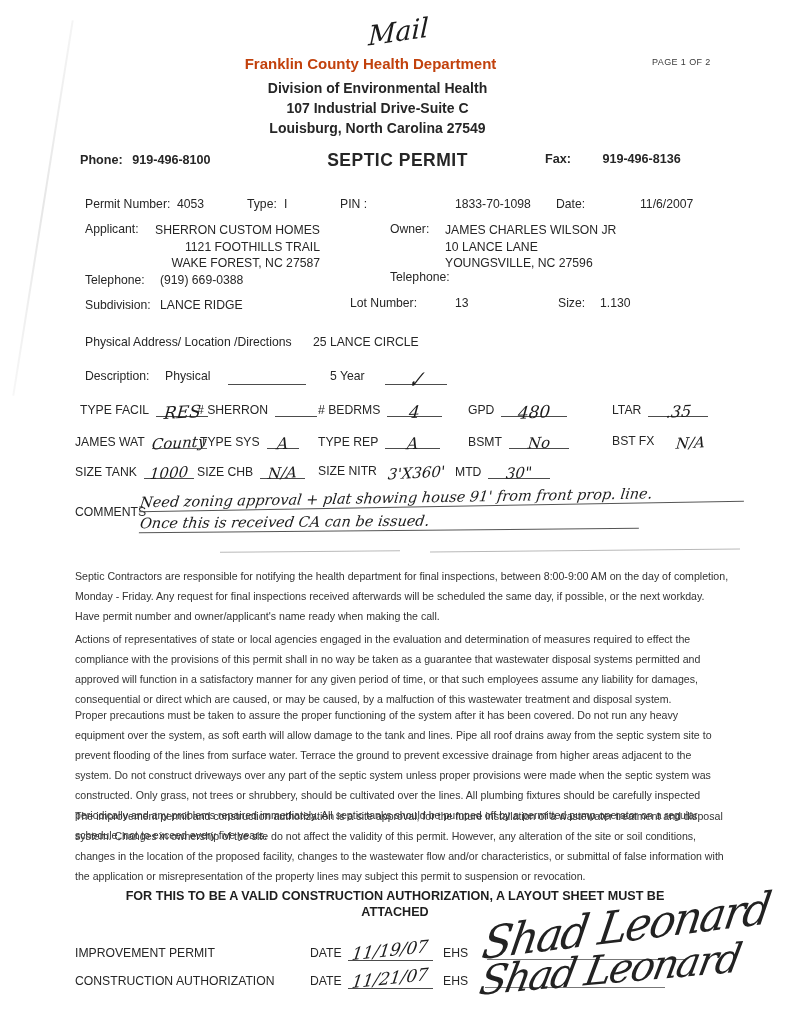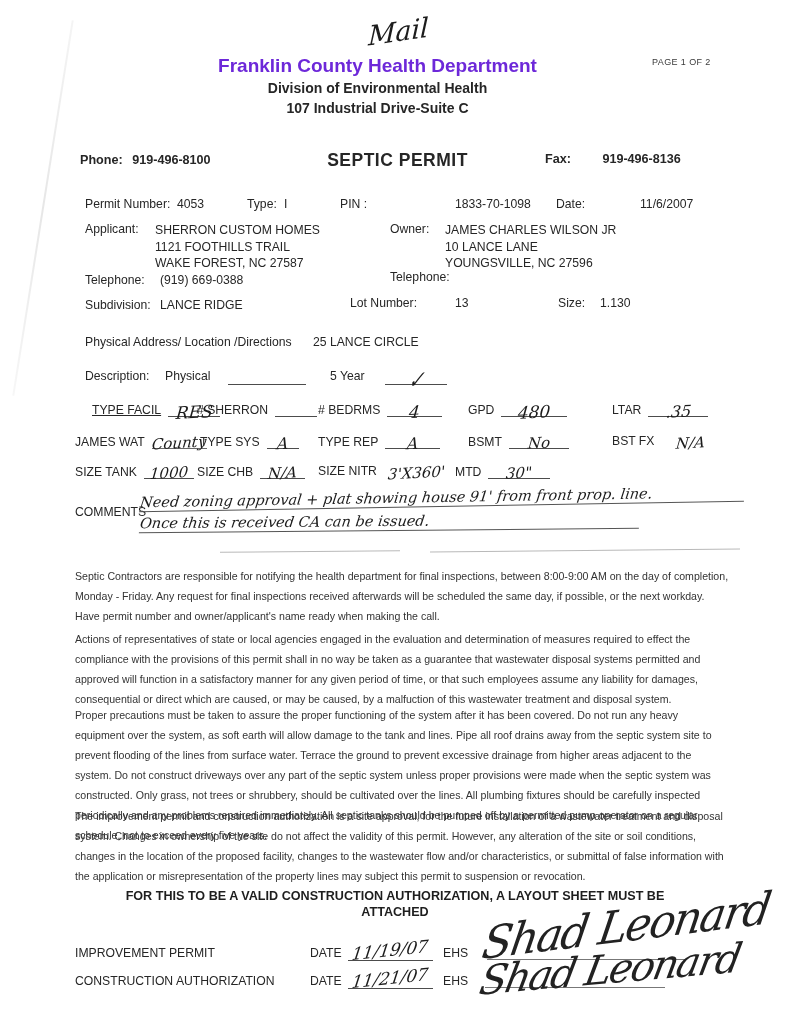--- a/index.html
+++ b/index.html
@@ -40,23 +40,24 @@
 <body>
 
 <div class="page">
 
   <div class="scan-artifact"></div>
 
   <div class="abs hw" style="left:368px;top:16px;font-size:27px;transform:rotate(-8deg) skewX(-10deg);">Mail</div>
 
   <div class="abs" style="left:652px;top:57px;font-size:9px;color:#3a3a3a;letter-spacing:.4px;">PAGE 1 OF 2</div>
 
-  <div class="abs ctr b" style="left:95px;top:55px;width:565px;font-size:19px;color:#6d28d9;">Franklin County Health Department</div>
+  <div class="abs ctr b" style="left:88px;top:55px;width:565px;font-size:15px;color:#c2410c;">Franklin County Health Department</div>
   <div class="abs ctr b" style="left:95px;top:80px;width:565px;font-size:14px;">Division of Environmental Health</div>
   <div class="abs ctr b" style="left:95px;top:100px;width:565px;font-size:14px;">107 Industrial Drive-Suite C</div>
+  <div class="abs ctr b" style="left:95px;top:120px;width:565px;font-size:14px;">Louisburg, North Carolina 27549</div>
 
   <div class="abs b fs13" style="left:80px;top:153px;">
     <span>Phone:</span>
     <span style="margin-left:6px;">919-496-8100</span>
   </div>
   <div class="abs b ctr" style="left:280px;top:150px;width:235px;font-size:17.5px;letter-spacing:.5px;">SEPTIC PERMIT</div>
   <div class="abs b fs13" style="left:545px;top:152px;">
     <span>Fax:</span>
     <span style="margin-left:28px;">919-496-8136</span>
   </div>
@@ -64,21 +65,21 @@
   <div class="abs fs12" style="left:85px;top:197px;">Permit Number:</div>
   <div class="abs fs12" style="left:177px;top:197px;">4053</div>
   <div class="abs fs12" style="left:247px;top:197px;">Type:</div>
   <div class="abs fs12" style="left:284px;top:197px;">I</div>
   <div class="abs fs12" style="left:340px;top:197px;">PIN :</div>
   <div class="abs fs12" style="left:455px;top:197px;">1833-70-1098</div>
   <div class="abs fs12" style="left:556px;top:197px;">Date:</div>
   <div class="abs fs12" style="left:640px;top:197px;">11/6/2007</div>
 
   <div class="abs fs12" style="left:85px;top:222px;">Applicant:</div>
-  <div class="abs fs12" style="left:155px;top:222px;line-height:16.5px;">
+  <div class="abs fs12" style="left:155px;top:222px;line-height:16.5px;text-align:right;">
     <div>SHERRON CUSTOM HOMES</div>
     <div>1121 FOOTHILLS TRAIL</div>
     <div>WAKE FOREST, NC 27587</div>
   </div>
 
   <div class="abs fs12" style="left:390px;top:222px;">Owner:</div>
   <div class="abs fs12" style="left:445px;top:222px;line-height:16.5px;">
     <div>JAMES CHARLES WILSON JR</div>
     <div>10 LANCE LANE</div>
     <div>YOUNGSVILLE, NC 27596</div>
@@ -102,21 +103,21 @@
   <div class="abs fs12" style="left:85px;top:369px;">Description:</div>
   <div class="abs fs12" style="left:165px;top:369px;">Physical</div>
   <div class="abs uline" style="left:228px;top:367px;width:78px;">
     <span class="hw"></span>
   </div>
   <div class="abs fs12" style="left:330px;top:369px;">5 Year</div>
   <div class="abs uline" style="left:385px;top:367px;width:62px;">
     <span class="hw" style="font-size:20px;transform:translateY(1px) rotate(-14deg) skewX(-18deg);">✓</span>
   </div>
 
-  <div class="abs field" style="left:92px;top:399px;text-decoration:underline;">
+  <div class="abs field" style="left:80px;top:399px;">
     <span>TYPE FACIL</span>
     <span class="uline" style="width:52px;"><span class="hw" style="font-size:17px;">RES</span></span>
   </div>
   <div class="abs field" style="left:197px;top:399px;">
     <span># SHERRON</span>
     <span class="uline" style="width:42px;"><span class="hw"></span></span>
   </div>
   <div class="abs field" style="left:318px;top:399px;">
     <span># BEDRMS</span>
     <span class="uline" style="width:55px;"><span class="hw" style="font-size:17px;">4</span></span>

